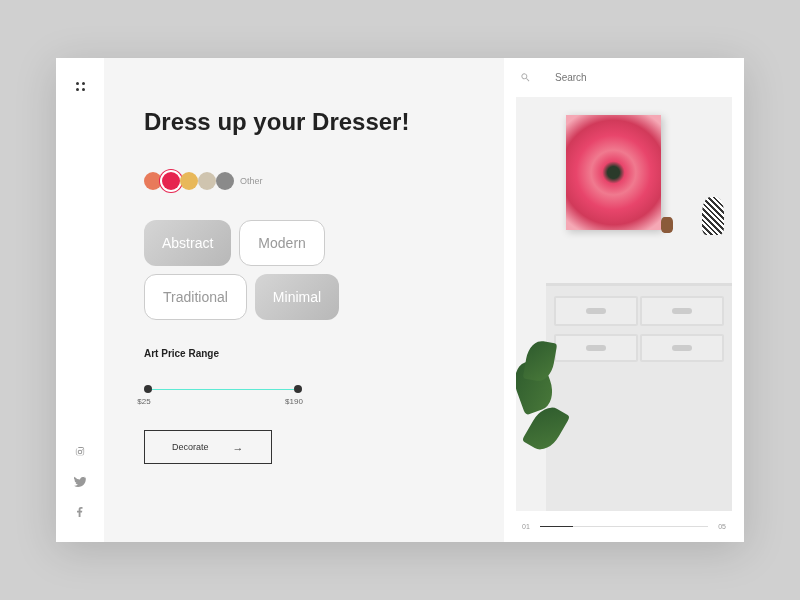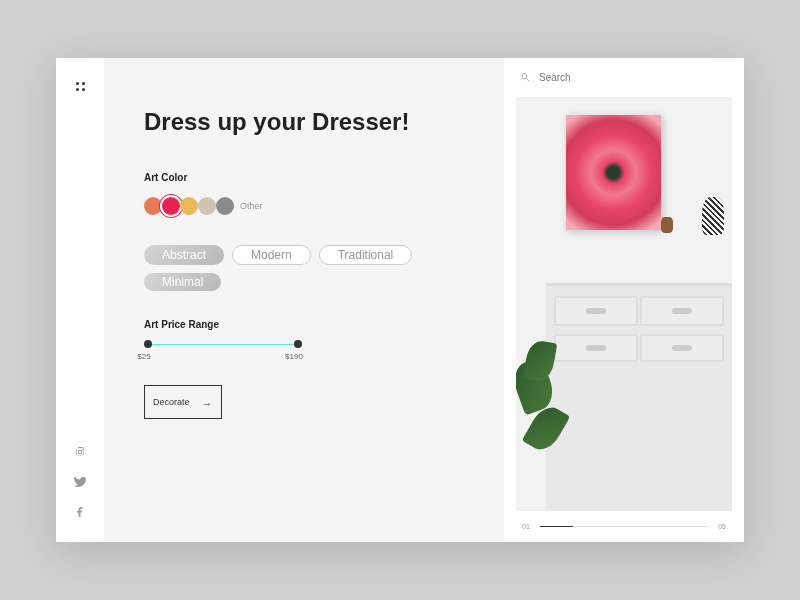--- a/index.html
+++ b/index.html
@@ -11,30 +11,30 @@
 .social{display:flex;flex-direction:column;gap:18px;align-items:center}
 .social svg{width:12px;height:12px;fill:#999;cursor:pointer}
 .main{flex:1;background:#f5f5f5;padding:50px 40px 30px 40px}
 .title{font-size:24px;font-weight:600;color:#222;margin-bottom:36px}
 .section-label{font-size:10px;font-weight:600;color:#222;margin-bottom:14px}
 .colors{display:flex;align-items:center;margin-bottom:30px}
 .swatch{width:18px;height:18px;border-radius:50%;cursor:pointer;position:relative}
 .swatch.selected{box-shadow:0 0 0 2px #fff,0 0 0 3px currentColor}
 .other{font-size:9px;color:#999;margin-left:6px;cursor:pointer}
 .styles{display:flex;flex-wrap:wrap;gap:8px;margin-bottom:28px;max-width:280px}
-.pill{padding:2px 18px;border-radius:12px;font-size:12px;border:1px solid #ccc;background:#fff;color:#999;cursor:pointer}
+.pill{padding:14px 18px;border-radius:12px;font-size:14px;border:1px solid #ccc;background:#fff;color:#999;cursor:pointer}
 .pill.selected{background:linear-gradient(135deg,#d5d5d5,#b8b8b8);border:none;color:#fff}
 .range-section{margin-bottom:30px}
-.range-line{position:relative;width:150px;height:1px;background:#5eead4;margin-top:14px}
+.range-line{position:relative;width:150px;height:1px;background:#5eead4;margin-top:30px}
 .range-handle{position:absolute;width:8px;height:8px;background:#333;border-radius:50%;top:-4px;cursor:pointer}
 .range-label{position:absolute;font-size:8px;color:#666;top:8px;transform:translateX(-50%)}
-.decorate{display:inline-flex;align-items:center;gap:12px;padding:10px 8px;border:1px solid #333;background:transparent;font-size:9px;color:#333;cursor:pointer;margin-top:10px}
+.decorate{display:inline-flex;align-items:center;gap:24px;padding:10px 27px;border:1px solid #333;background:transparent;font-size:9px;color:#333;cursor:pointer;margin-top:10px}
 .arrow{font-size:11px}
 .preview{width:240px;background:#fff;display:flex;flex-direction:column}
-.search-bar{padding:14px 16px;display:flex;align-items:center;gap:8px}
+.search-bar{padding:14px 16px;display:flex;align-items:center;gap:24px}
 .search-bar svg{width:11px;height:11px;fill:#aaa}
 .search-input{border:none;outline:none;font-size:10px;color:#999;flex:1}
 .preview-image{flex:1;margin:0 12px;position:relative;overflow:hidden;background:#fafafa}
 .scene{position:absolute;inset:0}
 .wall{position:absolute;inset:0;background:#f2f2f2}
 .dresser{position:absolute;bottom:0;left:30px;right:0;height:55%;background:#e8e8e8;border-top:3px solid #ddd}
 .drawer{position:absolute;background:#ededed;border:2px solid #ddd;border-radius:2px}
 .drawer.d1{top:10px;left:8px;width:45%;height:30px}
 .drawer.d2{top:10px;right:8px;width:45%;height:30px}
 .drawer.d3{top:48px;left:8px;width:45%;height:28px}
@@ -72,21 +72,20 @@
         </svg>
       <svg viewBox="0 0 24 24">
           <path d="M13 22v-9h3l.5-3.5H13V7c0-1 .3-1.7 1.7-1.7H17V2.1C16.6 2 15.4 2 14 2c-2.8 0-4.7 1.7-4.7 4.8v2.7H6V13h3.3v9H13z"></path>
         </svg>
     </div>
   </div>
 
   <div class="main">
     <h1 class="title">Dress up your Dresser!</h1>
 
-    <div class="section-label">Art Color</div>
     <div class="colors">
       <div class="swatch" style="background:#e87a5a;color:#e87a5a"></div>
       <div class="swatch selected" style="background:#e6234f;color:#e6234f"></div>
       <div class="swatch" style="background:#e8b85a;color:#e8b85a"></div>
       <div class="swatch" style="background:#cfc4af;color:#cfc4af"></div>
       <div class="swatch" style="background:#8a8a8a;color:#8a8a8a"></div>
       <span class="other">Other</span>
     </div>
 
     <div class="styles">

